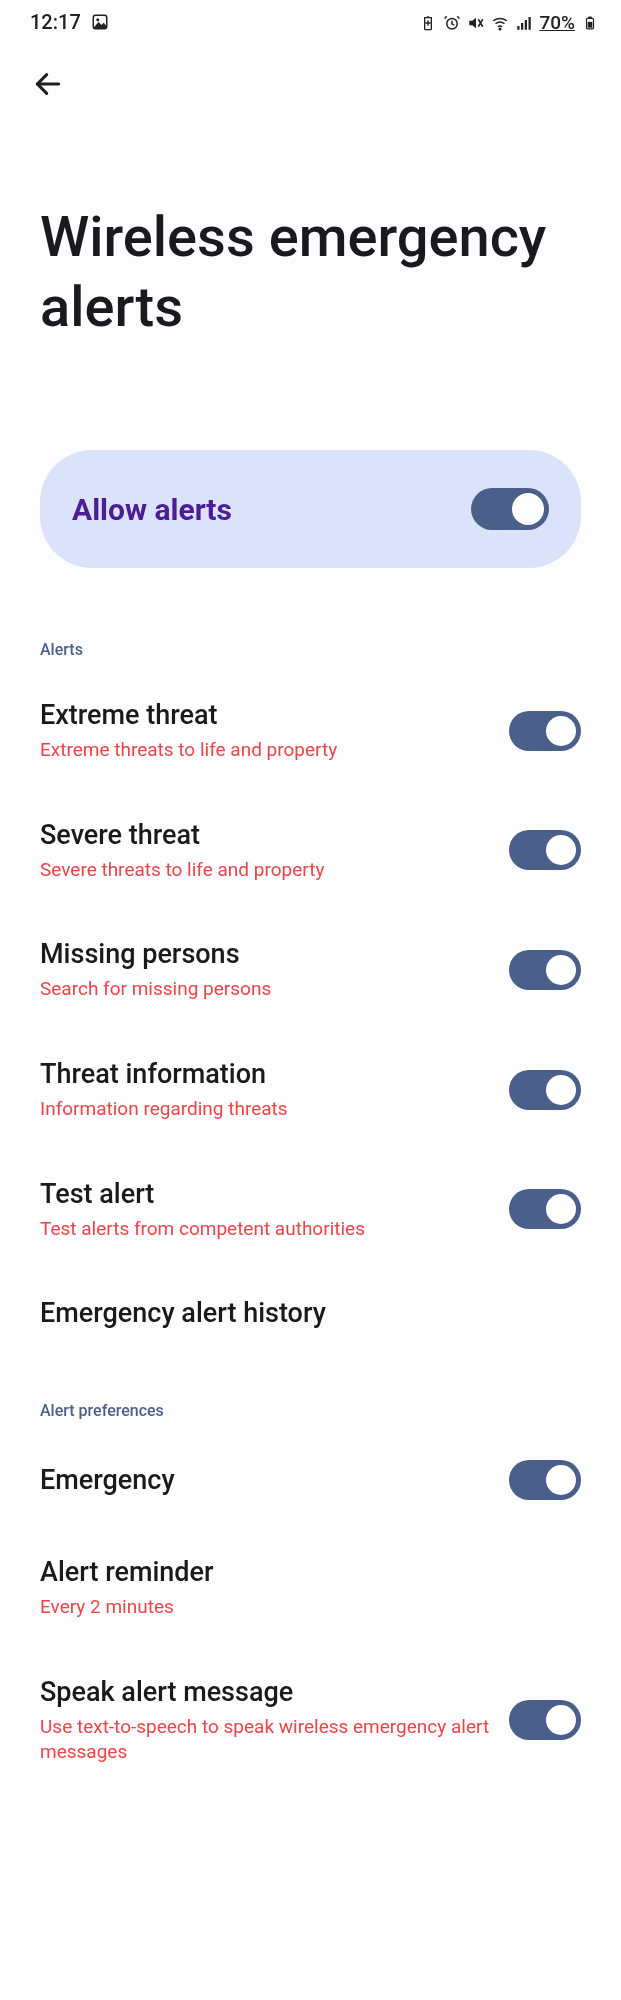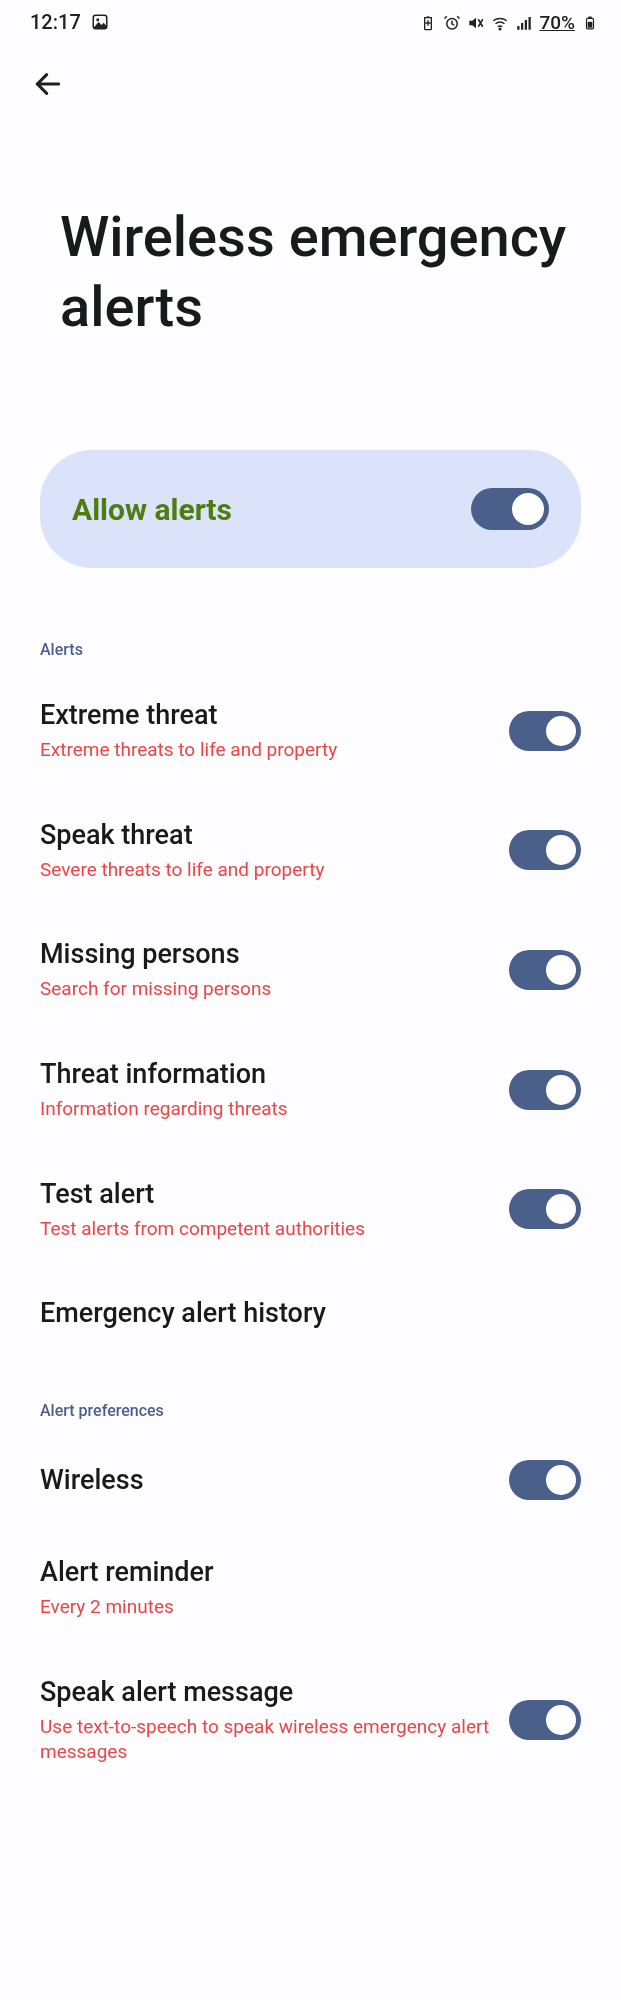--- a/index.html
+++ b/index.html
@@ -38,37 +38,36 @@
     cursor: pointer;
   }
 
   
   .page-title {
     padding: 90px 40px 10px 40px;
     font-size: 56px;
     font-weight: 500;
     line-height: 1.25;
     color: #181a1c;
-    margin-left: 20px;
   }
 
   
   .allow-card {
     margin: 98px 40px 0 40px;
     background: #dbe3fb;
     border-radius: 52px;
     padding: 38px 32px;
     display: flex;
     align-items: center;
     justify-content: space-between;
   }
   .allow-label {
     font-size: 30px;
     font-weight: 700;
-    color: #4d7c0f;
+    color: #4c1d95;
   }
 
   
   .toggle {
     position: relative;
     width: 78px; height: 42px;
     background: #4b5f8b;
     border-radius: 999px;
     display: inline-block;
     flex-shrink: 0;
@@ -207,21 +206,21 @@
         <div class="setting-title">Extreme threat</div>
         <div class="setting-sub">Extreme threats to life and property</div>
       </div>
       <span class="toggle small">
           <span class="knob"></span>
         </span>
     </div>
 
     <div class="setting-row">
       <div class="setting-text">
-        <div class="setting-title">Speak threat</div>
+        <div class="setting-title">Severe threat</div>
         <div class="setting-sub">Severe threats to life and property</div>
       </div>
       <span class="toggle small">
           <span class="knob"></span>
         </span>
     </div>
 
     <div class="setting-row">
       <div class="setting-text">
         <div class="setting-title">Missing persons</div>
@@ -255,21 +254,21 @@
     <div class="setting-row no-sub">
       <div class="setting-text">
         <div class="setting-title">Emergency alert history</div>
       </div>
     </div>
 
     <div class="section-header" style="padding-top:44px;">Alert preferences</div>
 
     <div class="setting-row no-sub">
       <div class="setting-text">
-        <div class="setting-title">Wireless</div>
+        <div class="setting-title">Emergency</div>
       </div>
       <span class="toggle small">
           <span class="knob"></span>
         </span>
     </div>
 
     <div class="setting-row">
       <div class="setting-text">
         <div class="setting-title">Alert reminder</div>
         <div class="setting-sub">Every 2 minutes</div>

